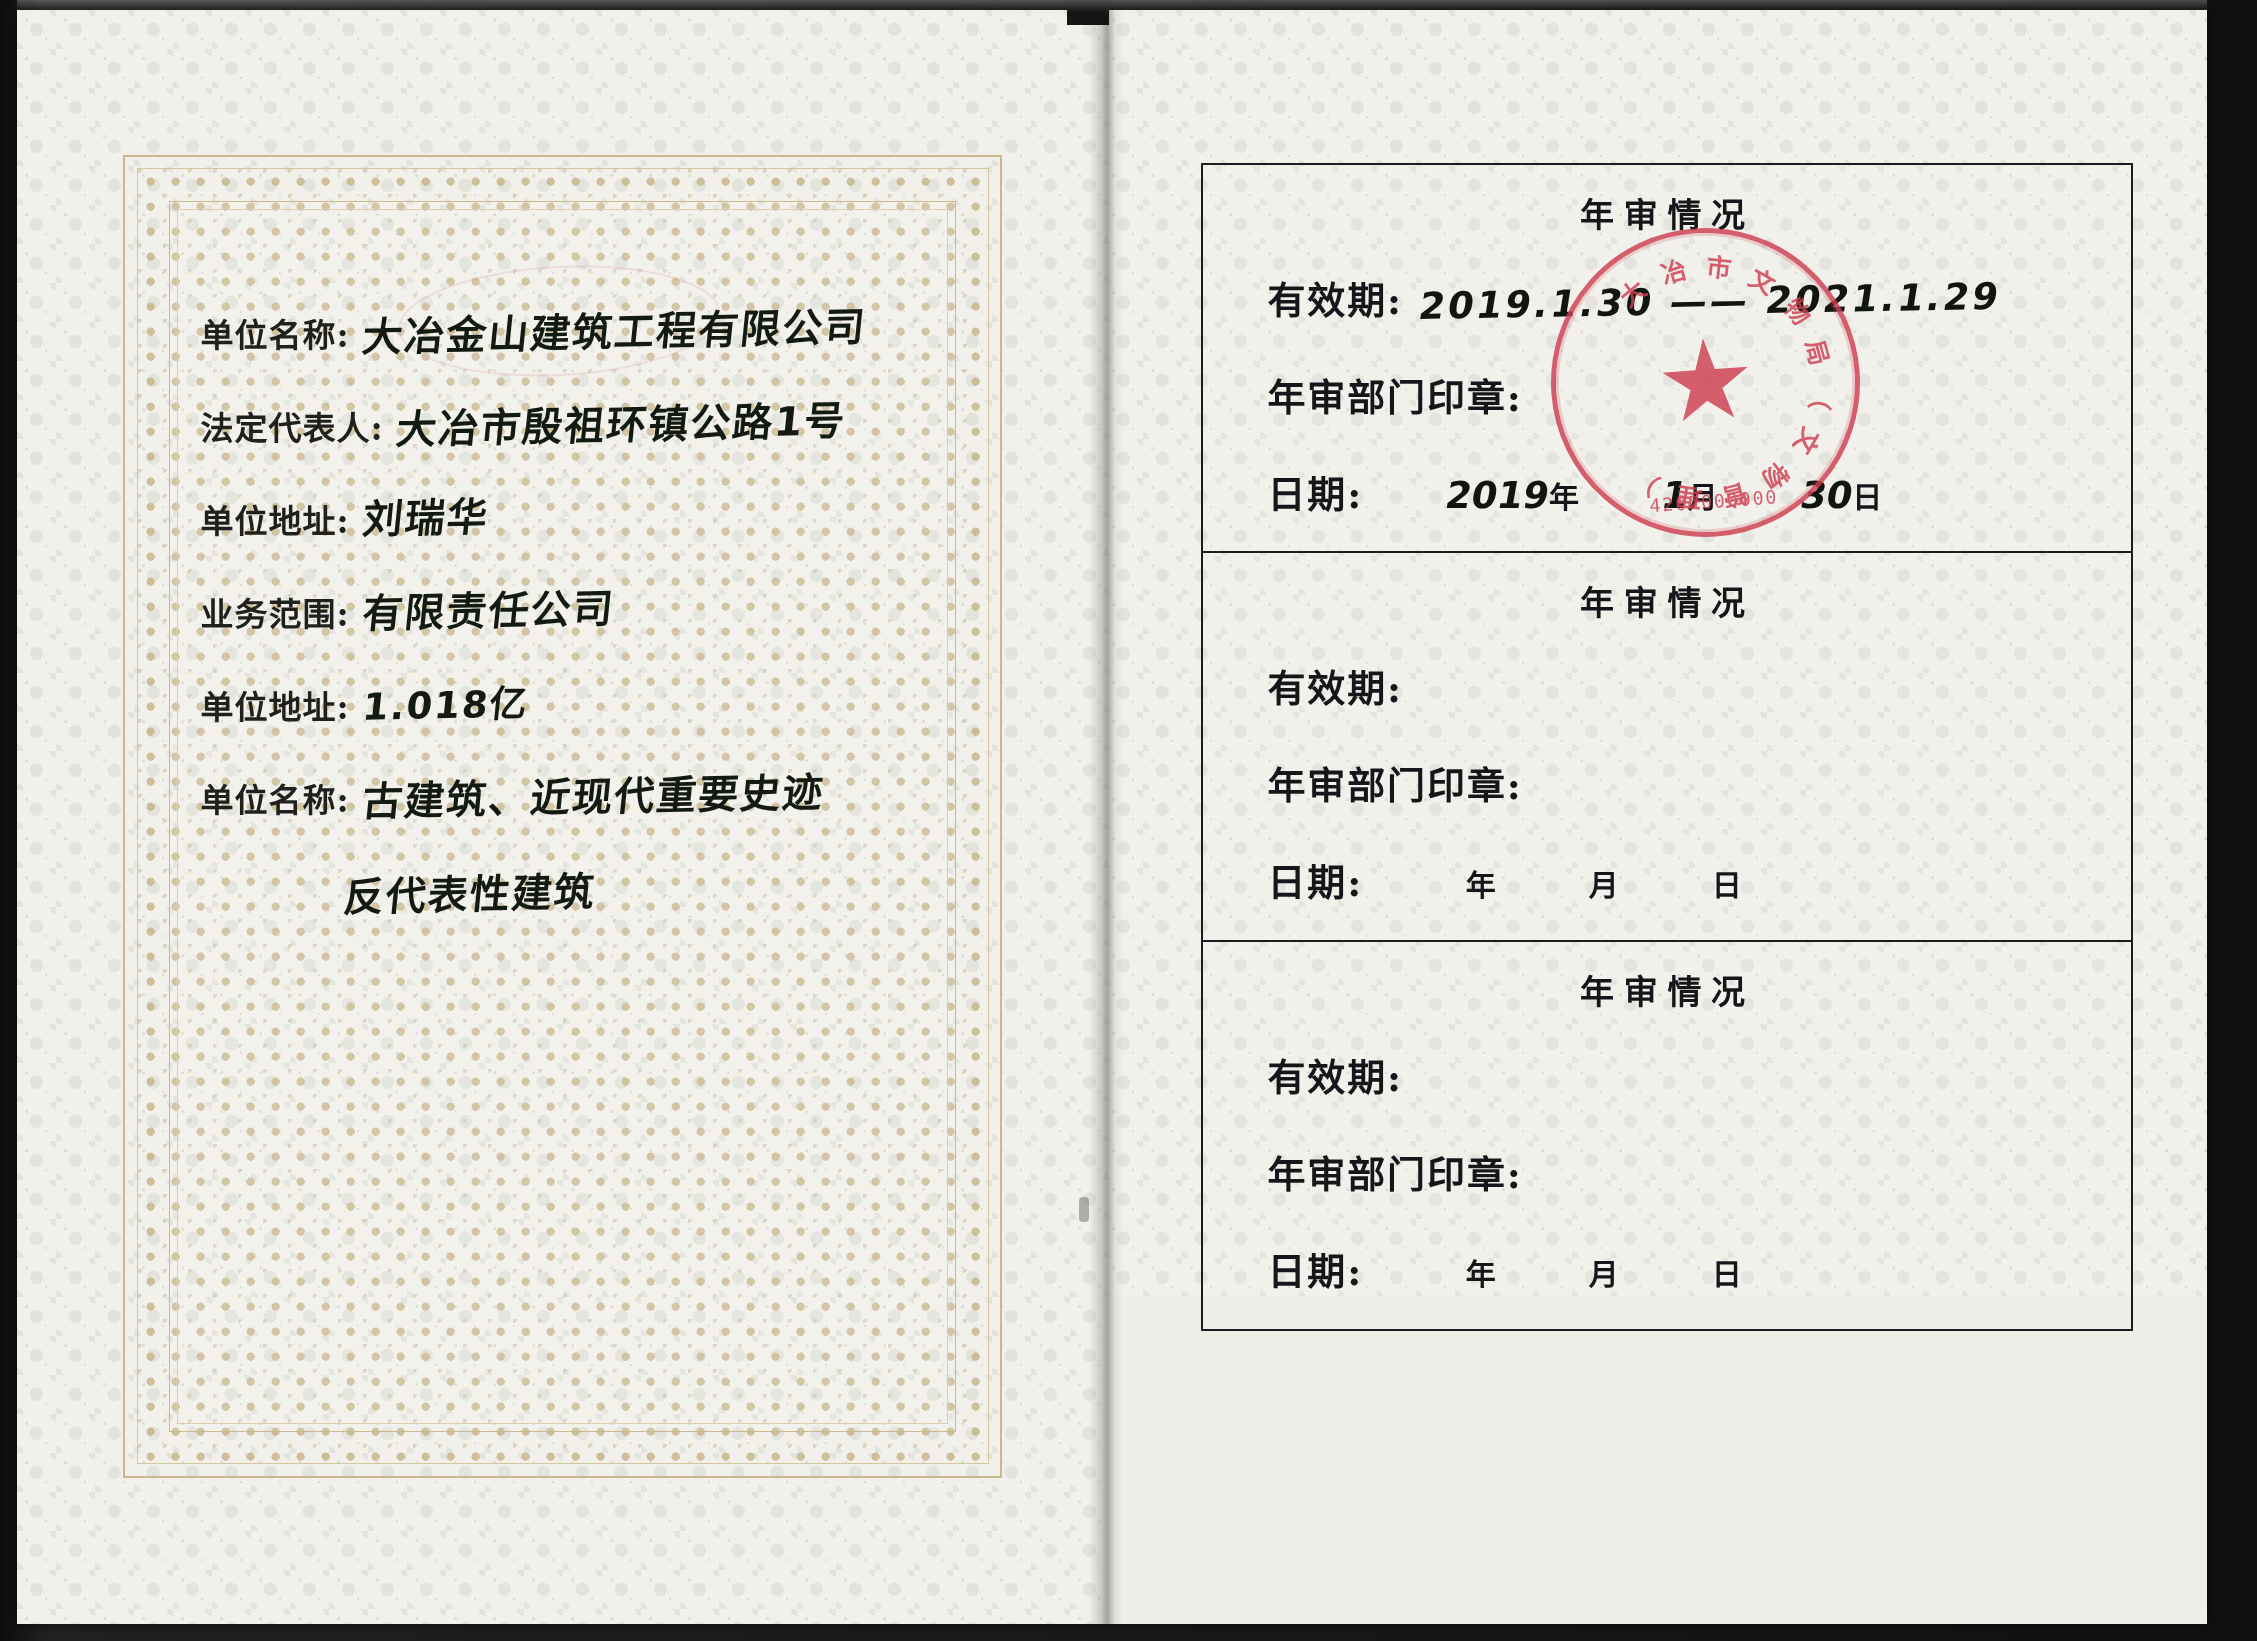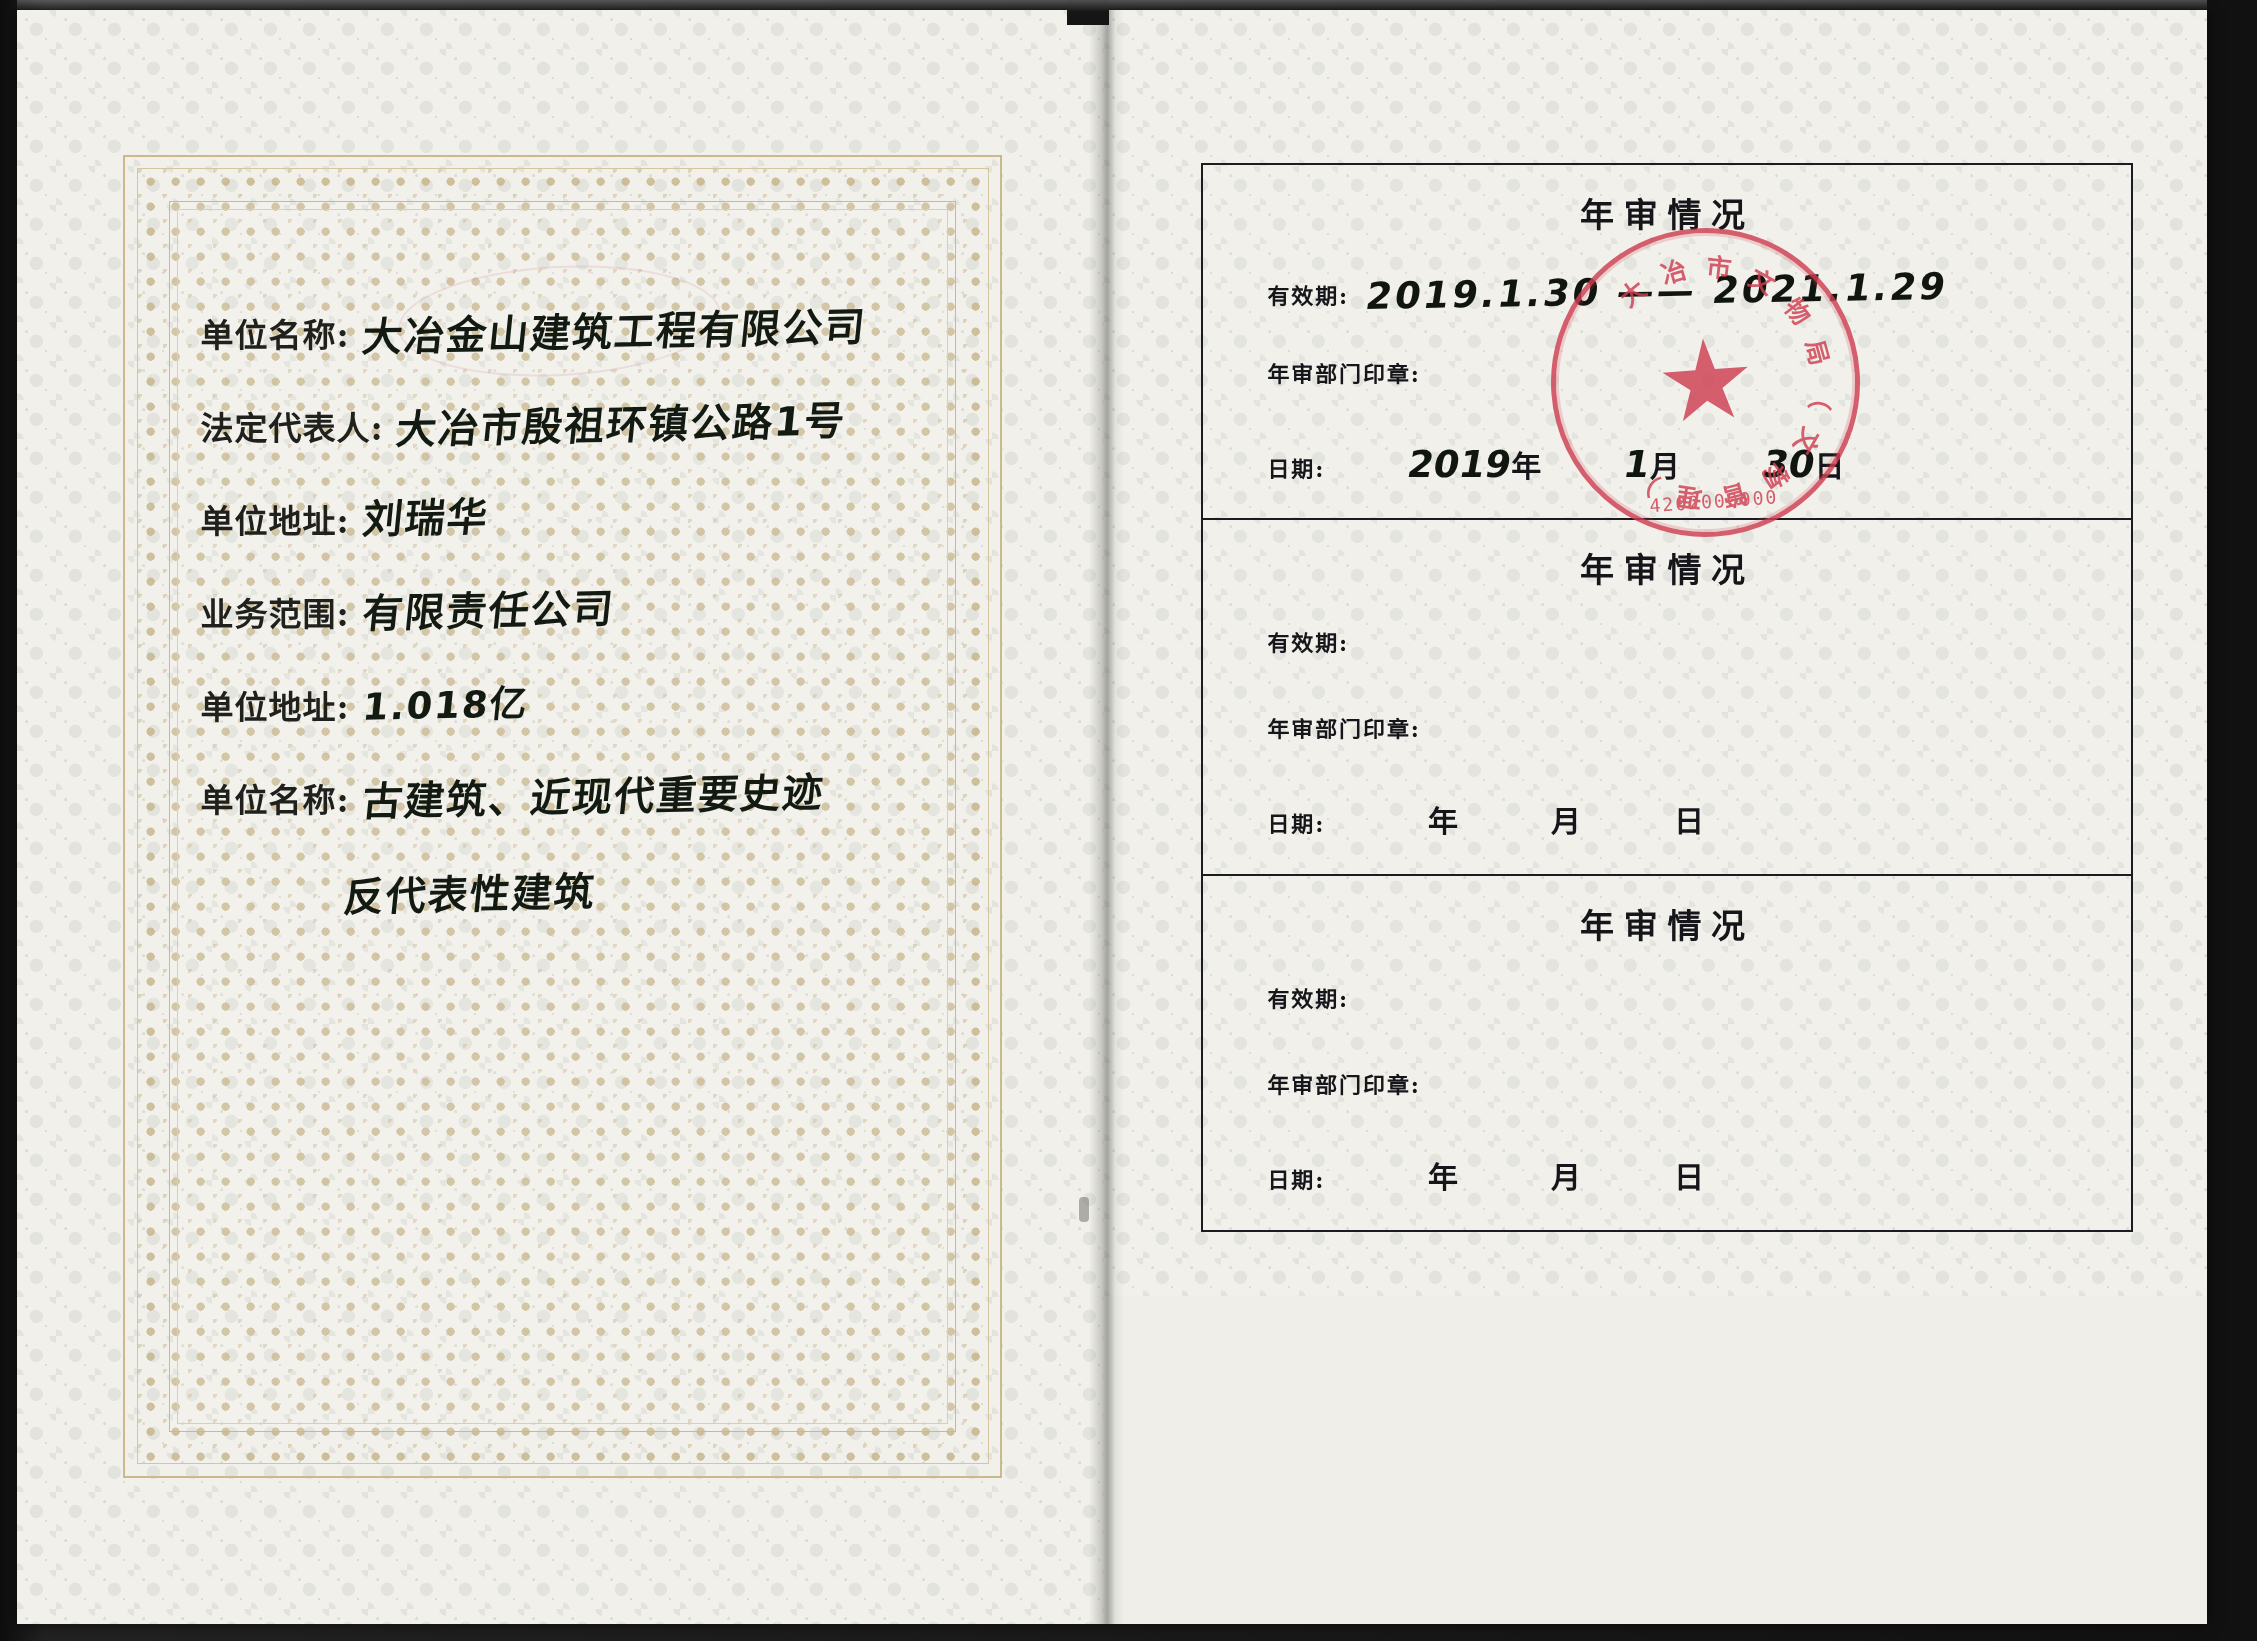--- a/index.html
+++ b/index.html
@@ -206,21 +206,21 @@
   }
   .review-line {
     display: flex;
     align-items: baseline;
     padding-left: 64px;
     margin-bottom: 42px;
     min-height: 44px;
   }
   .review-line:last-child { margin-bottom: 7.7px; }
   .rl-label {
-    font-size: 22px;
+    font-size: 38px;
     font-weight: 700;
     color: #15151a;
     letter-spacing: 1.9px;
     white-space: nowrap;
     font-family: "DejaVu Serif", "Liberation Serif", serif;
   }
   .rl-hand {
     margin-left: 17.4px;
     font-size: 37px;
     font-family: "DejaVu Sans", "Liberation Sans", sans-serif;

